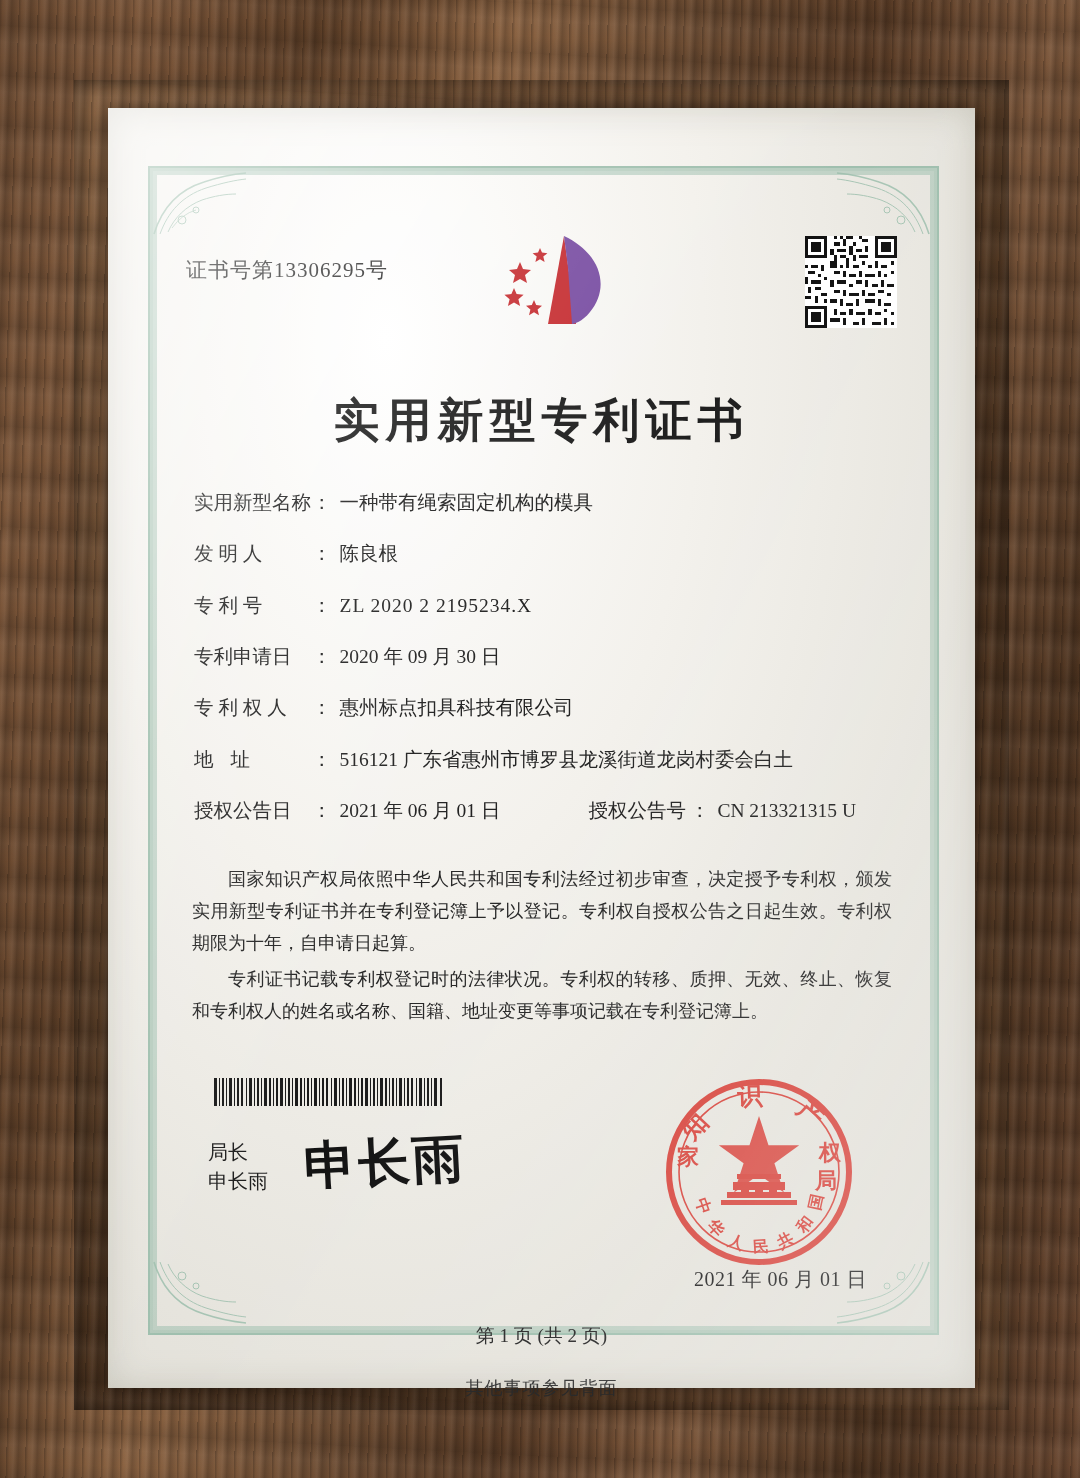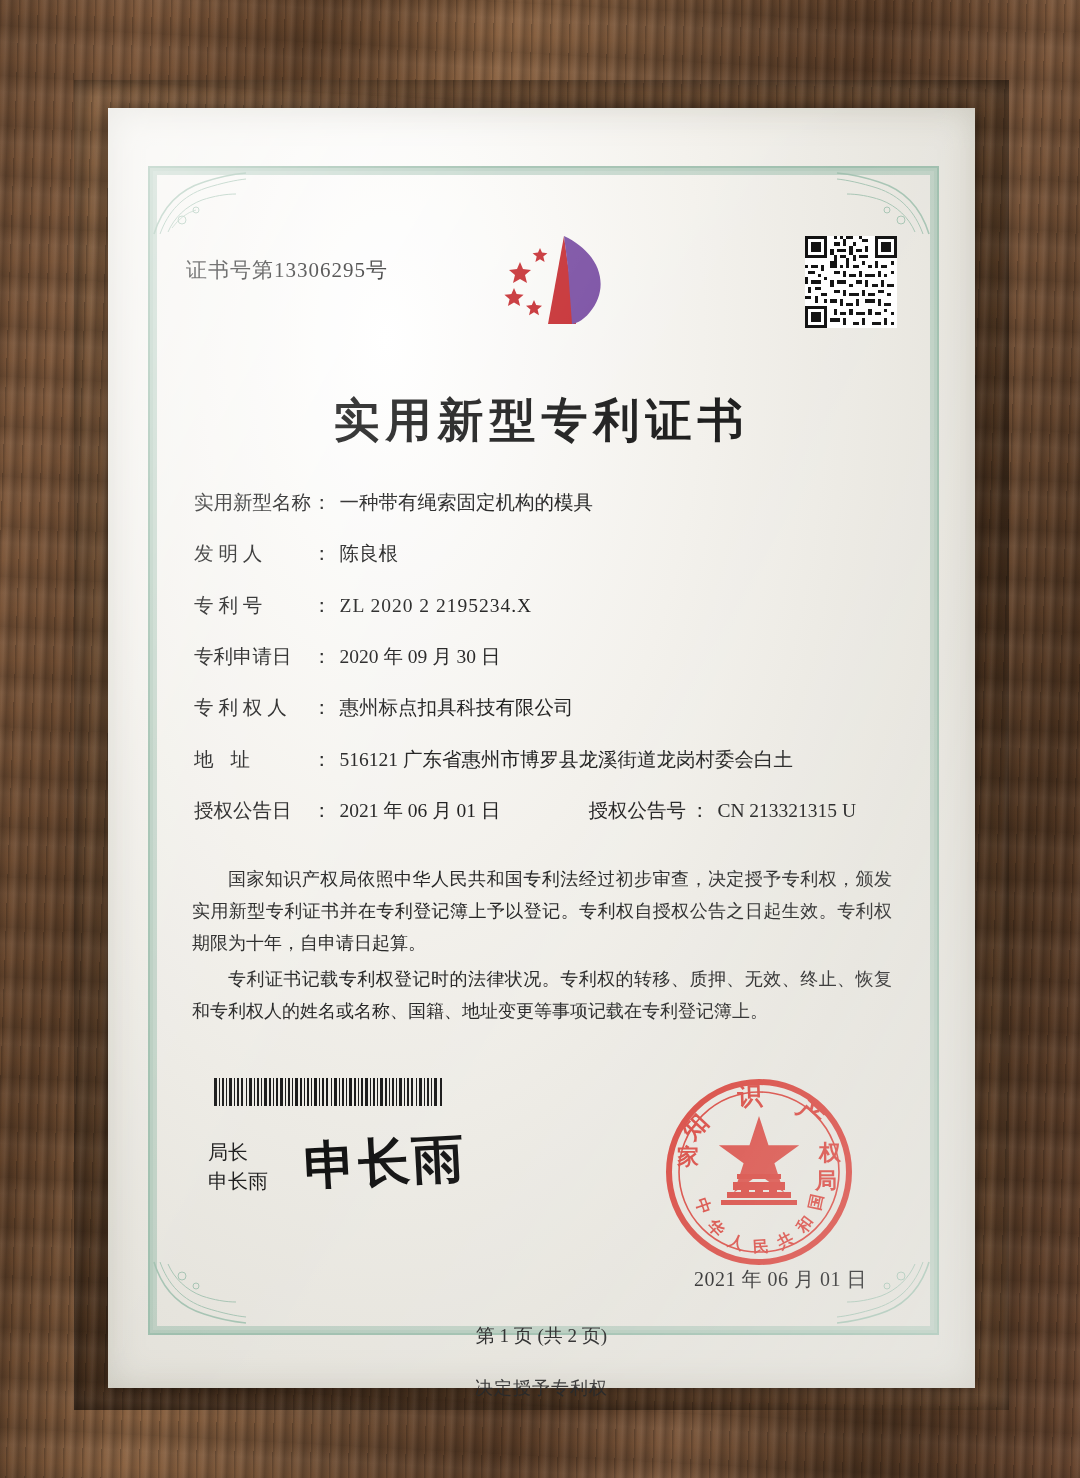--- a/index.html
+++ b/index.html
@@ -549,16 +549,16 @@
       </text>
       <text font-family="DejaVu Serif, serif" font-size="16" fill="#d6342c" font-weight="bold" letter-spacing="3">
         <textPath href="#botArc" startOffset="6%">中 华 人 民 共 和 国</textPath>
       </text>
     </g>
   </svg>
 
   <div class="seal-date">2021 年 06 月 01 日</div>
 
   <div class="page-no">第 1 页 (共 2 页)</div>
-  <div class="footnote">决定授予专利权</div>
+  <div class="footnote">其他事项参见背面</div>
 
   <div class="glare"></div>
 </div>
 
 </body></html>

